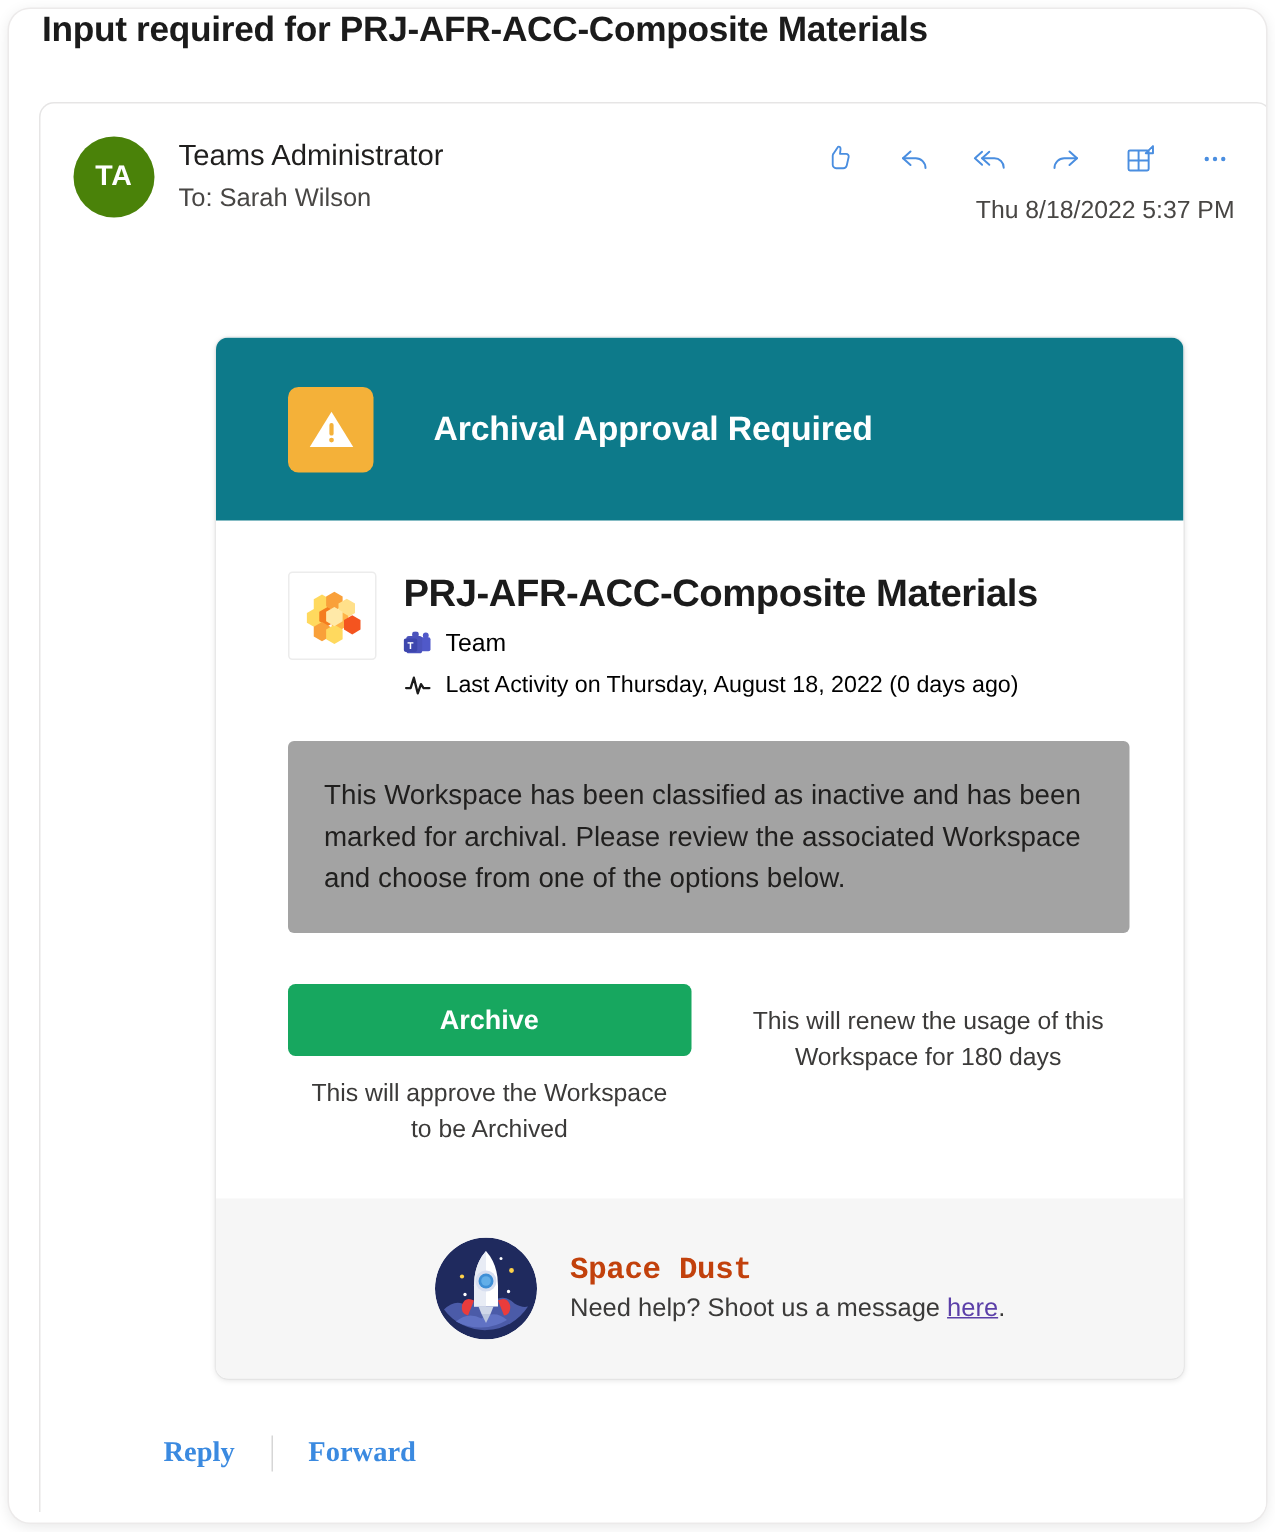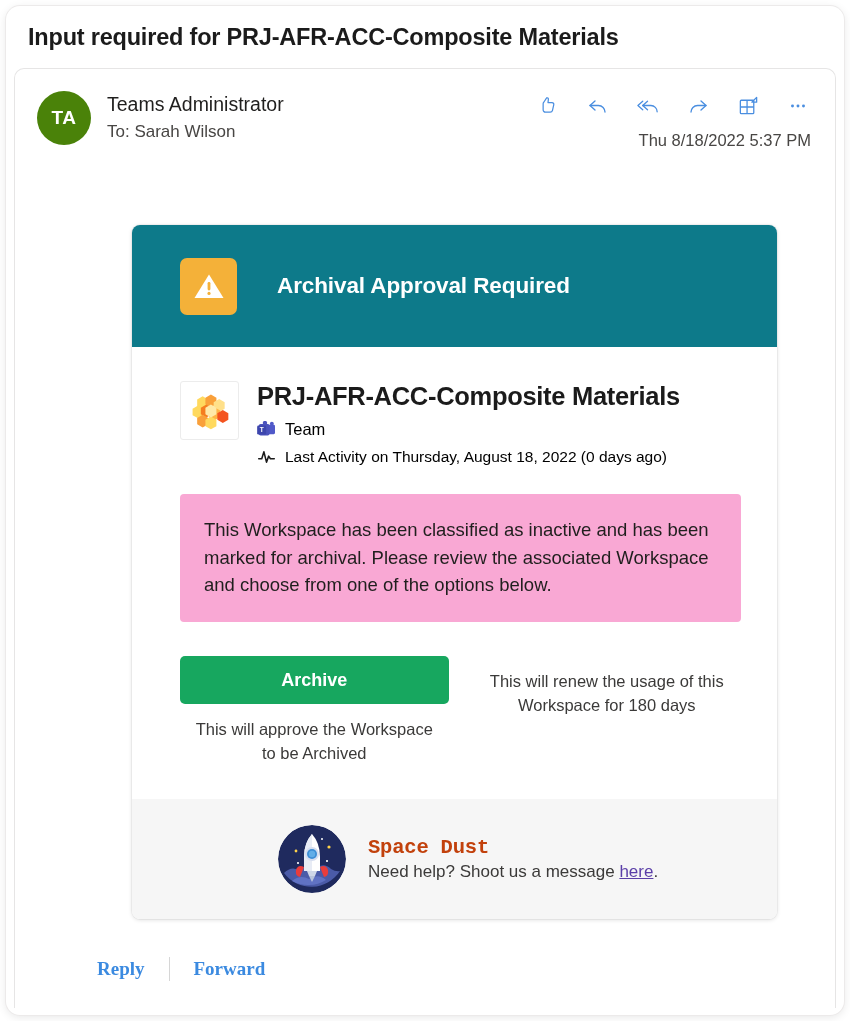--- a/index.html
+++ b/index.html
@@ -25,36 +25,36 @@
     background: #ffffff;
     border-radius: 14px;
     box-shadow: 0 0 0 1px #eceaea, 0 2px 10px rgba(0,0,0,0.10);
     overflow: hidden;
   }
 
   
   .subject-bar {
     height: 62px;
     display: flex;
-    align-items: center;
+    align-items: flex-start;
     padding: 0 22px;
     box-sizing: border-box;
   }
   .subject-title {
     font-size: 23.5px;
     font-weight: bold;
     color: #1b1b1b;
     letter-spacing: -0.2px;
     white-space: nowrap;
   }
 
   
   .message-card {
     position: absolute;
-    left: 8px;
+    left: 20px;
     top: 62px;
     width: 822px;
     height: 940px;
     background: #ffffff;
     border: 1px solid #e6e5e5;
     border-bottom: none;
     border-radius: 10px 10px 0 0;
     box-sizing: border-box;
   }
 
@@ -203,21 +203,21 @@
   .ws-meta-text {
     margin-left: 9px;
     font-size: 16.5px;
     color: #000000;
   }
   .ws-meta-text.small { font-size: 15.5px; }
 
   
   .desc-box {
     margin: 28px 36px 0 48px;
-    background: #f9a8d4;
+    background: #a3a3a3;
     border-radius: 4px;
     padding: 22px 24px 24px 24px;
   }
   .desc-text {
     font-size: 18.5px;
     color: #201f1e;
     line-height: 1.48;
   }
 
   

